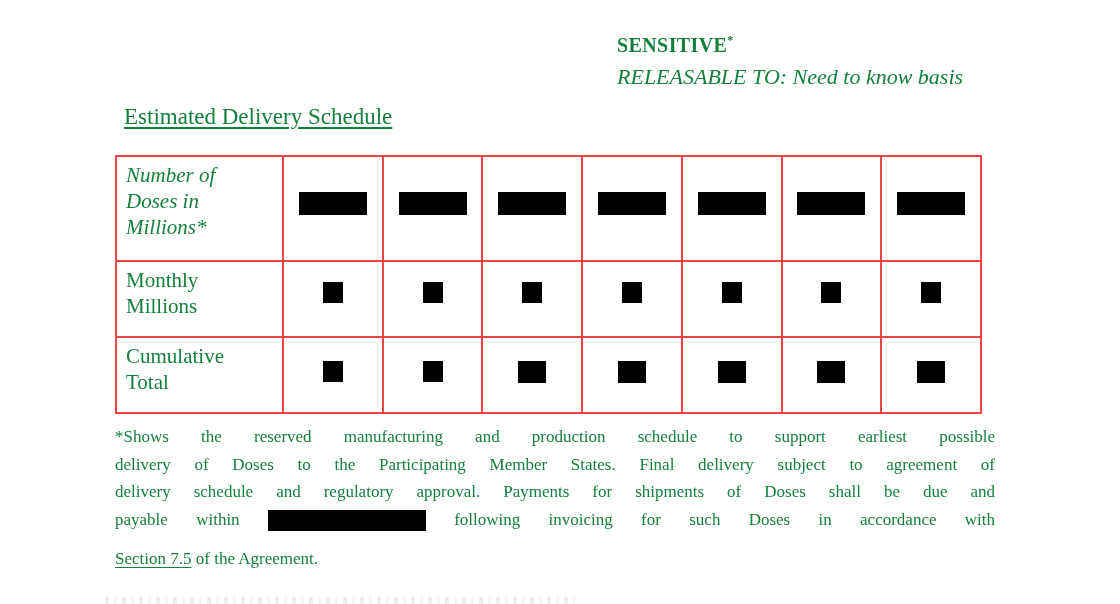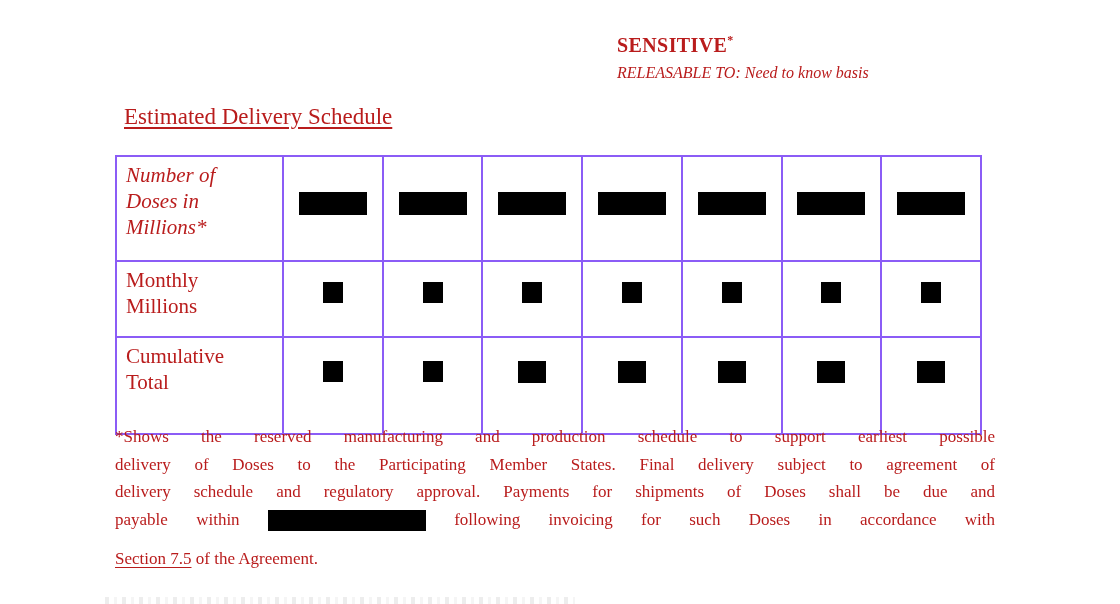--- a/index.html
+++ b/index.html
@@ -1,40 +1,40 @@
 <!DOCTYPE html>
 <html><head>
 <meta charset="utf-8">
 <style>
   * { margin:0; padding:0; box-sizing:border-box; }
   html,body { background:#fff; }
   .page {
     position:relative; width:1120px; height:604px; background:#ffffff;
-    font-family:"Liberation Serif", serif; color:#b91c1c; overflow:hidden;
+    font-family:"Liberation Serif", serif; color:#15803d; overflow:hidden;
   }
   
   .header-right { position:absolute; left:617px; top:33px; }
   .sensitive { font-weight:bold; font-size:20px; letter-spacing:0.4px; }
   .sensitive sup { font-size:12px; font-weight:bold; }
-  .releasable { font-style:italic; font-size:16px; margin-top:7px; }
+  .releasable { font-style:italic; font-size:22px; margin-top:7px; }
   
   .heading {
     position:absolute; left:124px; top:104px;
     font-size:23px; text-decoration:underline; text-underline-offset:3px;
   }
   
   .schedule-table {
     position:absolute; left:115px; top:155px; width:867px;
     border-collapse:collapse; table-layout:fixed;
   }
-  .schedule-table td { border:2px solid #8b5cf6; vertical-align:top; padding:0; }
+  .schedule-table td { border:2px solid #ef4444; vertical-align:top; padding:0; }
   .schedule-table col.lblcol { width:167px; }
   tr.r1 { height:105px; }
   tr.r2 { height:76px; }
-  tr.r3 { height:97px; }
+  tr.r3 { height:76px; }
   .lbl {
     font-size:21px; line-height:26px; padding:5px 6px 0 9px; white-space:pre-line;
   }
   .italic { font-style:italic; }
   .redact { background:#000; }
   .bar  { width:68px; height:23px; margin:35px auto 0; }
   .sq   { width:20px; height:21px; margin:20px auto 0; }
   .sq3  { width:20px; height:21px; margin:23px auto 0; }
   .sqw  { width:28px; height:22px; margin:23px auto 0; }
   

